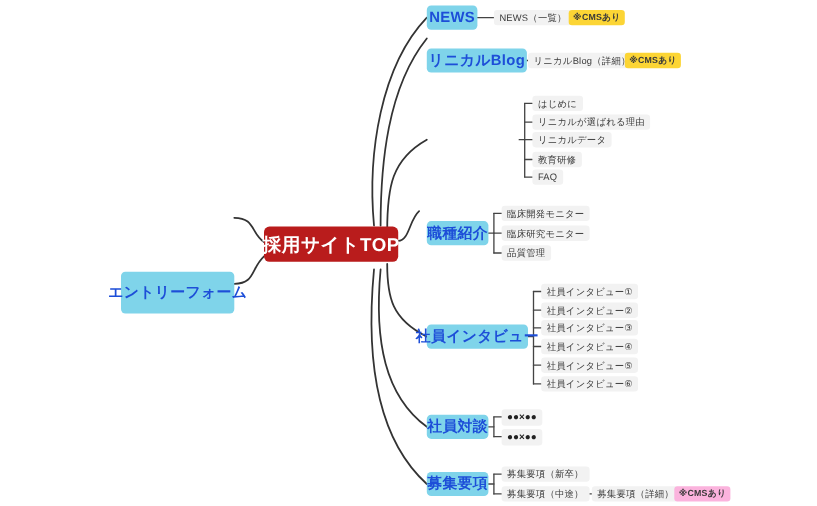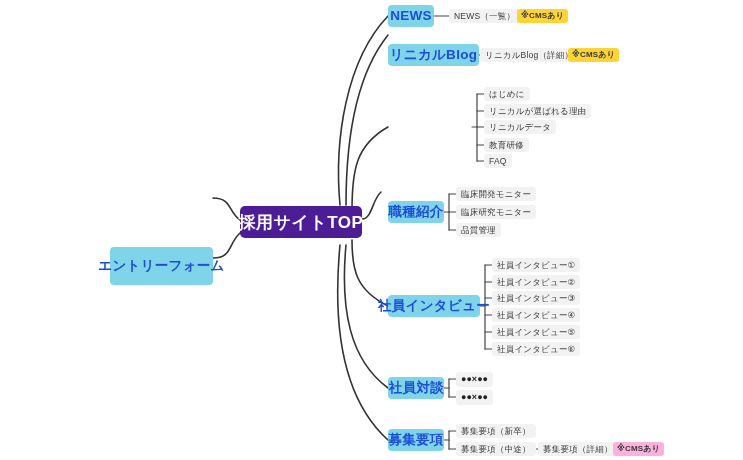--- a/index.html
+++ b/index.html
@@ -24,21 +24,21 @@
   .node {
     position: absolute;
     display: flex;
     align-items: center;
     justify-content: center;
     white-space: nowrap;
     border-radius: 4px;
     line-height: 1;
   }
   .root-node {
-    background: #4c1d95;
+    background: #b91c1c;
     color: #ffffff;
     font-size: 17px;
     font-weight: bold;
     border-radius: 5px;
     letter-spacing: 0.5px;
   }
   .branch-node {
     background: #7fd4ea;
     color: #1d4ed8;
     font-size: 13.5px;
@@ -220,21 +220,21 @@
   <div class="node leaf-node" style="left:492px; top:308px; height:14px;">
     <span>社員インタビュー④</span>
   </div>
   <div class="node leaf-node" style="left:492px; top:325px; height:14px;">
     <span>社員インタビュー⑤</span>
   </div>
   <div class="node leaf-node" style="left:492px; top:342px; height:14px;">
     <span>社員インタビュー⑥</span>
   </div>
 
-  <div class="node branch-node" style="left:388px; top:377px; width:56px; height:22px;justify-content:flex-end;">
+  <div class="node branch-node" style="left:388px; top:377px; width:56px; height:22px;">
     <span>社員対談</span>
   </div>
   <div class="node dots-node" style="left:456px; top:372px; height:15px;">
     <span>●●×●●</span>
   </div>
   <div class="node dots-node" style="left:456px; top:390px; height:15px;">
     <span>●●×●●</span>
   </div>
 
   <div class="node branch-node" style="left:388px; top:429px; width:56px; height:22px;">

